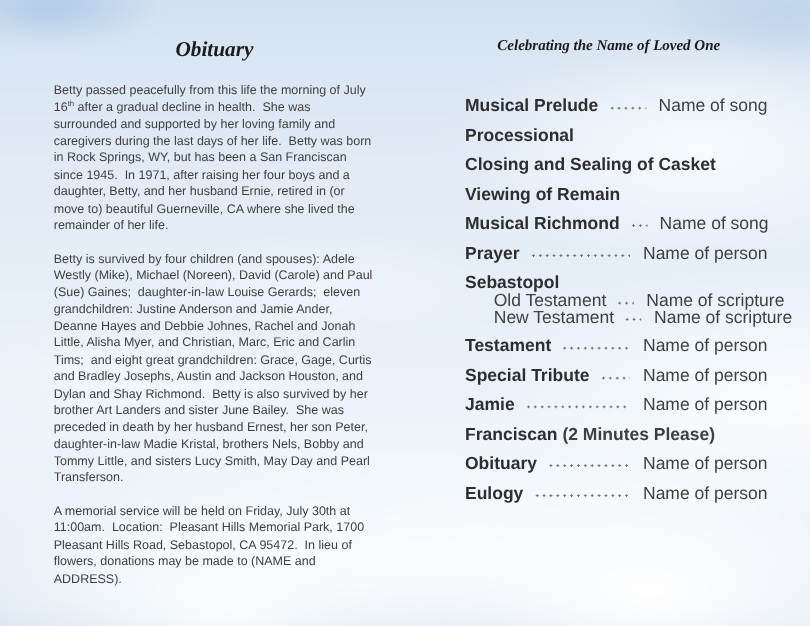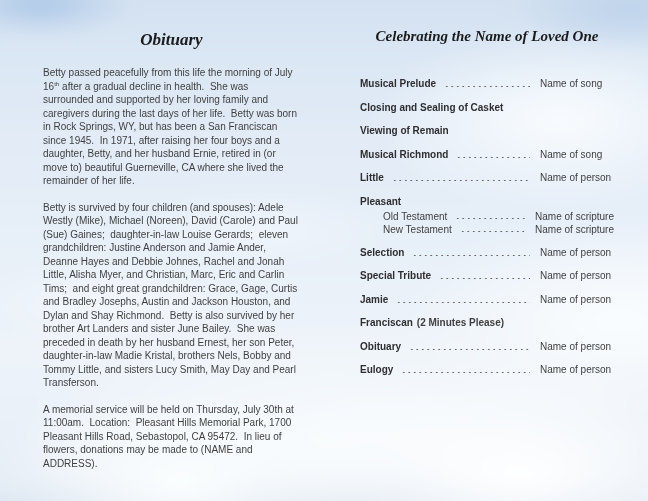--- a/index.html
+++ b/index.html
@@ -30,29 +30,29 @@
   .page.left  { padding:30px 24px 0 43px; }
   .page.right { padding:26px 34px 0 36px; }
 
   .page-title {
     font-family:"Liberation Serif", serif;
     font-style:italic; font-weight:bold;
     color:var(--heading,#1b1b1d);
     text-align:center; margin:0;
   }
   .page.left  .page-title { font-size:17px;   line-height:20px; margin-bottom:16px; }
-  .page.right .page-title { font-size:15px; line-height:20px; margin-bottom:31px; }
+  .page.right .page-title { font-size:12px; line-height:20px; margin-bottom:31px; }
 
   
   .obit-text { color:var(--text,#3f3f3f); font-size:10px; line-height:13.5px; }
   .obit-text p { margin:0 0 13px 0; white-space:pre-wrap; }
   .obit-text sup { font-size:0.62em; vertical-align:super; line-height:0; }
 
   
-  .items { color:var(--text,#3f3f3f); font-size:10px; }
+  .items { color:var(--text,#3f3f3f); font-size:14px;margin-left:12px; }
   .row { display:flex; align-items:baseline; line-height:14px; margin-bottom:9.5px; }
   .row .lab  { font-weight:bold; color:#2e2e30; white-space:nowrap; }
   .row .note { margin-left:4px; white-space:nowrap;font-weight:bold; }
   .row .leader {
     flex:1 1 auto; min-width:14px; height:11px; align-self:flex-end;
     margin:0 10px 0 8px;
     background-image:radial-gradient(circle, var(--dots,#6a6a6a) 0.9px, rgba(0,0,0,0) 1.05px);
     background-size:5.5px 5px; background-repeat:repeat-x;
     background-position:left bottom 2px;
   }
@@ -66,65 +66,68 @@
 
 <div class="canvas">
   <div class="sky"></div>
   <div class="pages">
 
     <section class="page left">
       <h1 class="page-title">Obituary</h1>
       <div class="obit-text">
           <p><span>Betty passed peacefully from this life the morning of July 16</span><sup>th</sup><span> after a gradual decline in health.  She was surrounded and supported by her loving family and caregivers during the last days of her life.  Betty was born in Rock Springs, WY, but has been a San Franciscan since 1945.  In 1971, after raising her four boys and a daughter, Betty, and her husband Ernie, retired in (or move to) beautiful Guerneville, CA where she lived the remainder of her life.</span></p>
           <p><span>Betty is survived by four children (and spouses): Adele Westly (Mike), Michael (Noreen), David (Carole) and Paul (Sue) Gaines;  daughter-in-law Louise Gerards;  eleven grandchildren: Justine Anderson and Jamie Ander, Deanne Hayes and Debbie Johnes, Rachel and Jonah Little, Alisha Myer, and Christian, Marc, Eric and Carlin Tims;  and eight great grandchildren: Grace, Gage, Curtis and Bradley Josephs, Austin and Jackson Houston, and Dylan and Shay Richmond.  Betty is also survived by her brother Art Landers and sister June Bailey.  She was preceded in death by her husband Ernest, her son Peter, daughter-in-law Madie Kristal, brothers Nels, Bobby and Tommy Little, and sisters Lucy Smith, May Day and Pearl Transferson.</span></p>
-          <p><span>A memorial service will be held on Thursday, July 30th at 11:00am.  Location:  Pleasant Hills Memorial Park, 1700 Pleasant Hills Road, Sebastopol, CA 95472.  In lieu of flowers, donations may be made to (NAME and ADDRESS).</span></p>
+          <p><span>A memorial service will be held on Friday, July 30th at 11:00am.  Location:  Pleasant Hills Memorial Park, 1700 Pleasant Hills Road, Sebastopol, CA 95472.  In lieu of flowers, donations may be made to (NAME and ADDRESS).</span></p>
         </div>
     </section>
 
     <section class="page right">
       <h1 class="page-title">Celebrating the Name of Loved One</h1>
       <div class="items">
           <div class="row">
             <span class="lab">Musical Prelude</span>
             <span class="leader"></span>
             <span class="val">Name of song</span>
+          </div>
+          <div class="row">
+            <span class="lab">Processional</span>
           </div>
           <div class="row">
             <span class="lab">Closing and Sealing of Casket</span>
           </div>
           <div class="row">
             <span class="lab">Viewing of Remain</span>
           </div>
           <div class="row">
             <span class="lab">Musical Richmond</span>
             <span class="leader"></span>
             <span class="val">Name of song</span>
           </div>
           <div class="row">
-            <span class="lab">Little</span>
+            <span class="lab">Prayer</span>
             <span class="leader"></span>
             <span class="val">Name of person</span>
           </div>
           <div class="row">
-            <span class="lab">Pleasant</span>
+            <span class="lab">Sebastopol</span>
           </div>
           <div class="subgroup">
             <div class="row">
               <span class="lab">Old Testament</span>
               <span class="leader"></span>
               <span class="val">Name of scripture</span>
             </div>
             <div class="row">
               <span class="lab">New Testament</span>
               <span class="leader"></span>
               <span class="val">Name of scripture</span>
             </div>
           </div>
           <div class="row">
-            <span class="lab">Selection</span>
+            <span class="lab">Testament</span>
             <span class="leader"></span>
             <span class="val">Name of person</span>
           </div>
           <div class="row">
             <span class="lab">Special Tribute</span>
             <span class="leader"></span>
             <span class="val">Name of person</span>
           </div>
           <div class="row">
             <span class="lab">Jamie</span>

